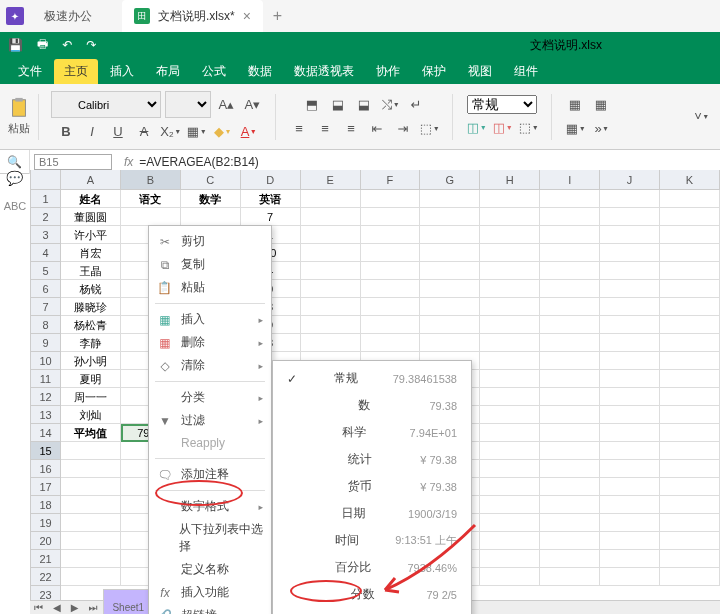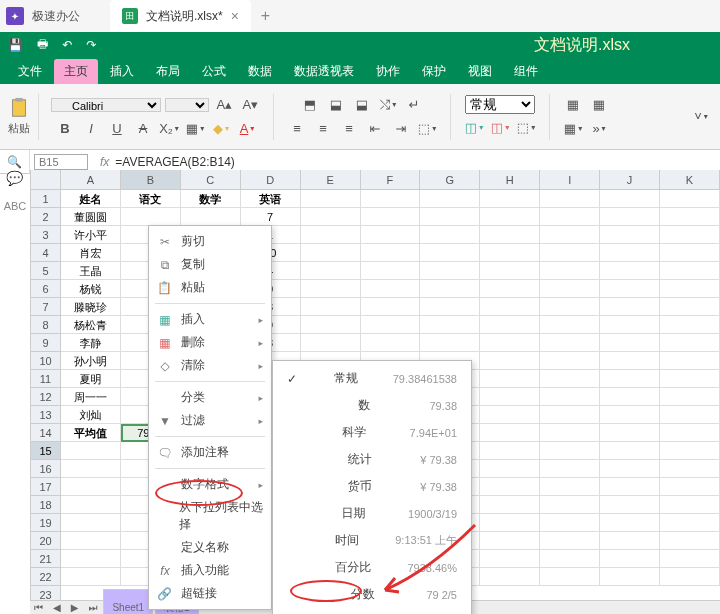--- a/index.html
+++ b/index.html
@@ -1,52 +1,52 @@
 <!DOCTYPE html>
 <html><head>
 <meta charset="utf-8">
 <style>
 * { box-sizing: border-box; margin: 0; padding: 0; font-family: "Microsoft YaHei", sans-serif; }
 body { width: 720px; height: 614px; background: #fff; font-size: 12px; overflow: hidden; position: relative; }
 
 
 .title-bar { height: 32px; background: #f5f5f5; display: flex; align-items: center; }
 .app-icon { width: 18px; height: 18px; background: #6b46c1; margin-left: 6px; border-radius: 2px; display: flex; align-items: center; justify-content: center; color: #fff; font-size: 10px; }
-.app-name { margin-left: 8px; color: #555; font-size: 12px; font-family: Liberation Mono, monospace; }
+.app-name { margin-left: 20px; color: #555; font-size: 12px; font-family: Liberation Mono, monospace; }
 .tabs { display: flex; margin-left: 30px; height: 100%; }
 .doc-tab { background: #fff; display: flex; align-items: center; padding: 0 12px; border-top-left-radius: 4px; border-top-right-radius: 4px; gap: 8px; }
 .tab-icon { width: 16px; height: 16px; background: #1e9e5a; color: #fff; font-size: 9px; display: flex; align-items: center; justify-content: center; border-radius: 2px; }
 .tab-label { color: #333; }
 .tab-close { color: #888; font-size: 14px; cursor: pointer; }
 .tab-add { margin-left: 10px; color: #888; font-size: 16px; align-self: center; }
 
 
 .quick-bar { height: 26px; background: #008b56; display: flex; align-items: center; padding: 0 8px; gap: 14px; }
-.doc-title { margin-left: auto; margin-right: 82px; color: #fef9c3; font-size: 16px; }
+.doc-title { margin-left: auto; margin-right: 110px; color: #000000; font-size: 12px; }
 
 
 .menu-bar { height: 26px; background: #008b56; display: flex; align-items: flex-end; padding: 0 8px; gap: 2px; }
 .menu-item { color: #fff; padding: 4px 10px; font-size: 12px; cursor: pointer; }
-.menu-item.active { background: #f9a8d4; color: #333; border-top-left-radius: 3px; border-top-right-radius: 3px; }
+.menu-item.active { background: #fde047; color: #333; border-top-left-radius: 3px; border-top-right-radius: 3px; }
 
 
 .ribbon { height: 66px; background: #f5f5f5; border-bottom: 1px solid #ccc; display: flex; align-items: center; padding: 4px 8px; gap: 4px; }
 .rib-group { display: flex; flex-direction: column; gap: 2px; align-items: center; padding: 0 4px; }
 .rib-sep { width: 1px; height: 46px; background: #ddd; margin: 0 4px; }
 .rib-big { display: flex; flex-direction: column; align-items: center; gap: 2px; font-size: 11px; color: #555; }
 .rib-big svg { width: 22px; height: 22px; }
 .rib-row { display: flex; gap: 4px; align-items: center; }
-.font-sel select, .font-sel input { height: 14px; border: 1px solid #ccc; font-size: 11px; padding: 0 16px; }
+.font-sel select, .font-sel input { height: 27px; border: 1px solid #ccc; font-size: 11px; padding: 0 22px; }
 .rib-btn { width: 22px; height: 22px; display: flex; align-items: center; justify-content: center; color: #555; font-size: 13px; cursor: pointer; }
 .rib-btn.dd::after { content: "▾"; font-size: 8px; margin-left: 2px; }
 
 
 .formula-bar { height: 24px; display: flex; align-items: center; border-bottom: 1px solid #ccc; }
 .side-strip { width: 30px; border-right: 1px solid #ddd; height: 24px; display: flex; align-items: center; justify-content: center; }
-.name-box { width: 54px; border: 1px solid #aaa; margin: 0 4px; padding: 1px 4px; color: #777; font-size: 11px; }
+.name-box { width: 78px; border: 1px solid #aaa; margin: 0 4px; padding: 1px 4px; color: #777; font-size: 11px; }
 .fx-label { font-style: italic; color: #888; margin-left: 8px; margin-right: 4px; }
 .formula-input { flex: 1; color: #333; font-size: 12px; padding-left: 2px; }
 
 
 .side-icons { position: absolute; left: 0; top: 170px; width: 30px; display: flex; flex-direction: column; gap: 14px; align-items: center; }
 .side-icons div { color: #888; font-size: 14px; }
 
 
 .grid-wrap { position: absolute; left: 30px; top: 170px; right: 0; bottom: 14px; overflow: hidden; border-left: 1px solid #ccc; }
 .select-all { position: absolute; left: 0; top: 0; width: 30px; height: 20px; background: #eceff4; border-right: 1px solid #ccc; border-bottom: 1px solid #ccc; }
@@ -579,20 +579,24 @@
   <div class="ctx-item">
       <span class="ctx-ico"></span>
       <span>分类</span>
       <span class="ctx-arrow">▸</span>
     </div>
   <div class="ctx-item">
       <span class="ctx-ico">▼</span>
       <span>过滤</span>
       <span class="ctx-arrow">▸</span>
     </div>
+  <div class="ctx-item disabled">
+      <span class="ctx-ico"></span>
+      <span>Reapply</span>
+    </div>
   <div class="ctx-sep"></div>
   <div class="ctx-item">
       <span class="ctx-ico">🗨</span>
       <span>添加注释</span>
     </div>
   <div class="ctx-sep"></div>
   <div class="ctx-item">
       <span class="ctx-ico"></span>
       <span>数字格式</span>
       <span class="ctx-arrow">▸</span>

